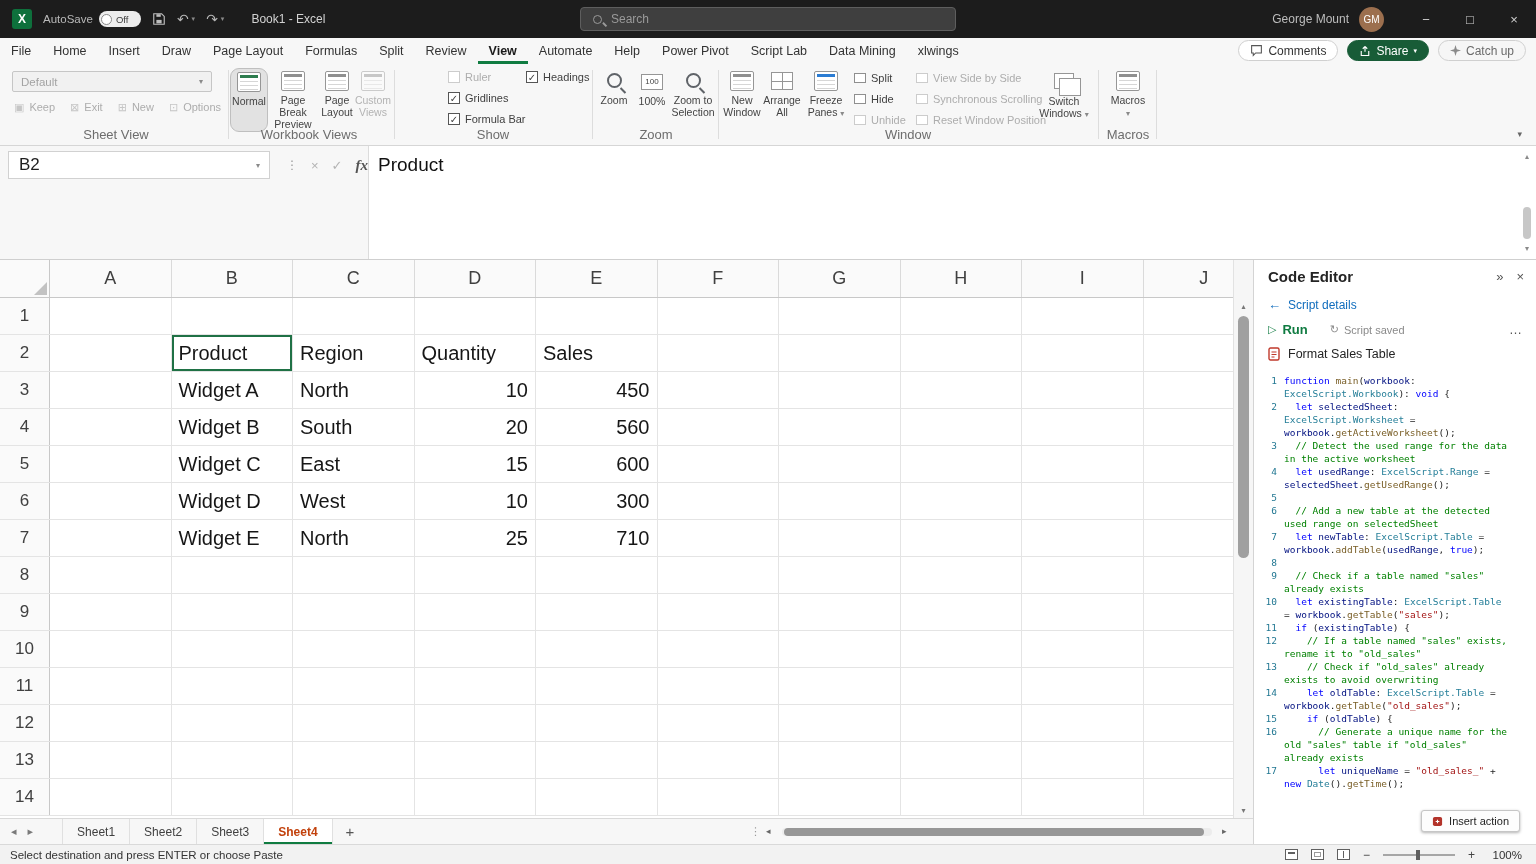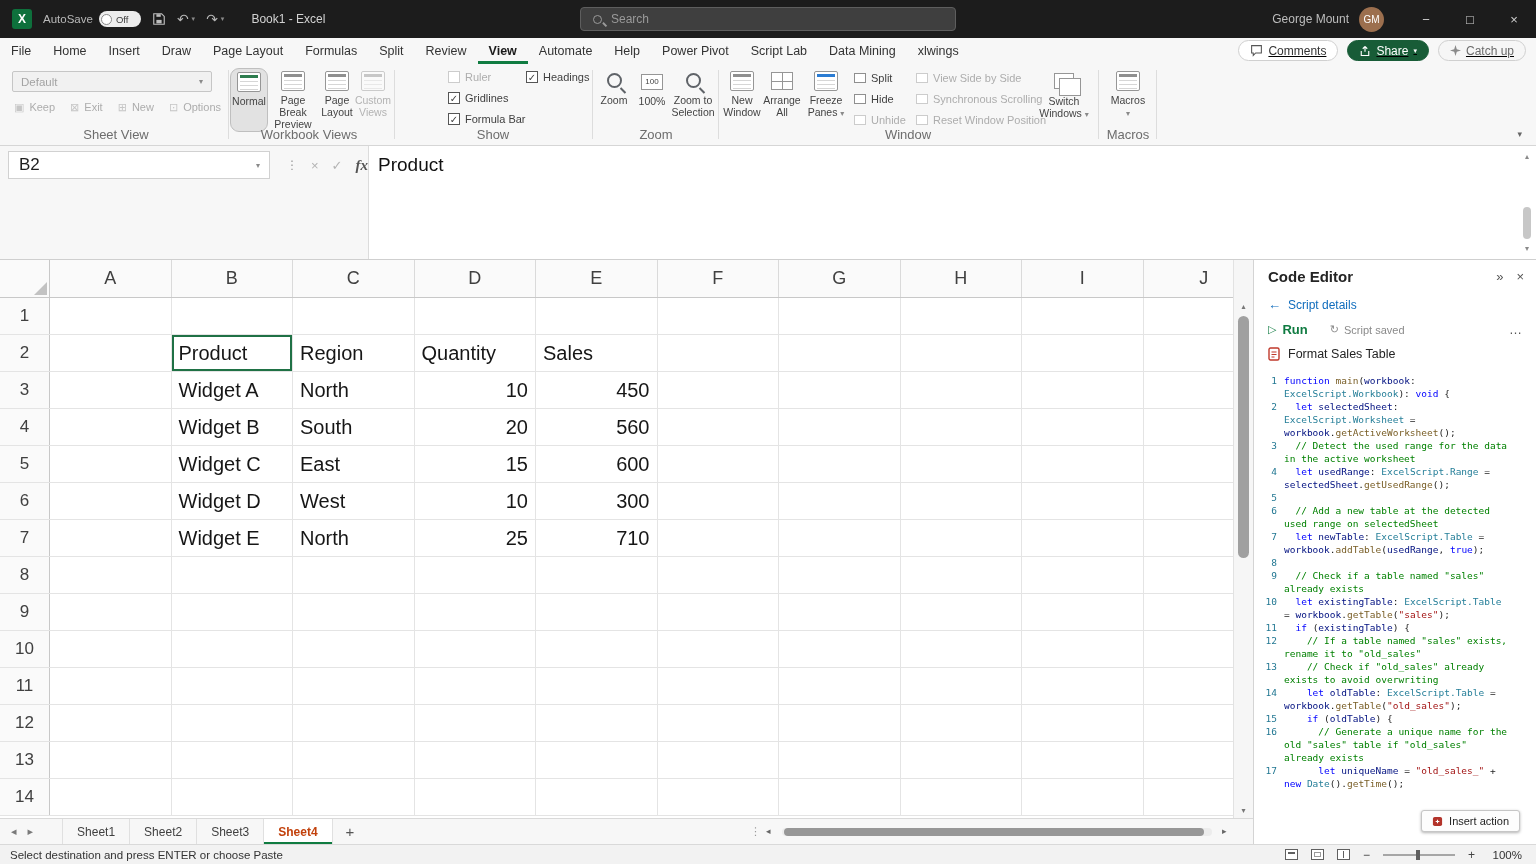--- a/index.html
+++ b/index.html
@@ -24,21 +24,21 @@
   .tb-right{position:absolute;right:0;top:0;height:100%;display:flex;align-items:center;}
   .user-name{font-size:12px;color:#bdbdbd;margin-right:10px;}
   .avatar{width:25px;height:25px;border-radius:50%;background:#9c6f4e;color:#fff;font-size:10px;display:flex;align-items:center;justify-content:center;margin-right:20px;}
   .winbtn{width:44px;height:38px;display:flex;align-items:center;justify-content:center;color:#cfcfcf;font-size:13px;}
 
   
   .ribbon-tabs{height:26px;background:#f7f7f7;display:flex;align-items:center;position:relative;flex:none;}
   .rtabs{display:flex;height:100%;}
   .rtab{padding:0 11px;font-size:12.5px;color:#333;height:26px;display:flex;align-items:center;white-space:nowrap;}
   .rtab.active{font-weight:700;color:#1b1b1b;box-shadow:inset 0 -3px 0 #107c41;}
-  .rt-right{position:absolute;right:10px;top:2px;display:flex;gap:9px;align-items:center;text-decoration:underline;}
+  .rt-right{position:absolute;right:10px;top:2px;display:flex;gap:9px;align-items:center;}
   .pill{height:21px;border-radius:11px;display:flex;align-items:center;gap:5px;padding:0 11px;font-size:12px;border:1px solid #d0d0d0;background:#fff;color:#333;white-space:nowrap;}
   .pill.share{background:#185c37;border-color:#185c37;color:#fff;}
   .pill.catchup{color:#6b6b6b;background:#f6f6f6;}
   .pill .crt{font-size:7px;}
 
   
   .ribbon-content{height:82px;background:#f7f7f7;position:relative;border-bottom:1px solid #d6d6d6;flex:none;font-size:11px;color:#3f3f3f;}
   .grp{position:absolute;top:0;height:81px;}
   .glabel{position:absolute;left:0;right:0;bottom:3px;text-align:center;font-size:13px;color:#6d6d6d;white-space:nowrap;}
   .vsep{position:absolute;top:6px;bottom:6px;width:1px;background:#dddddd;}

